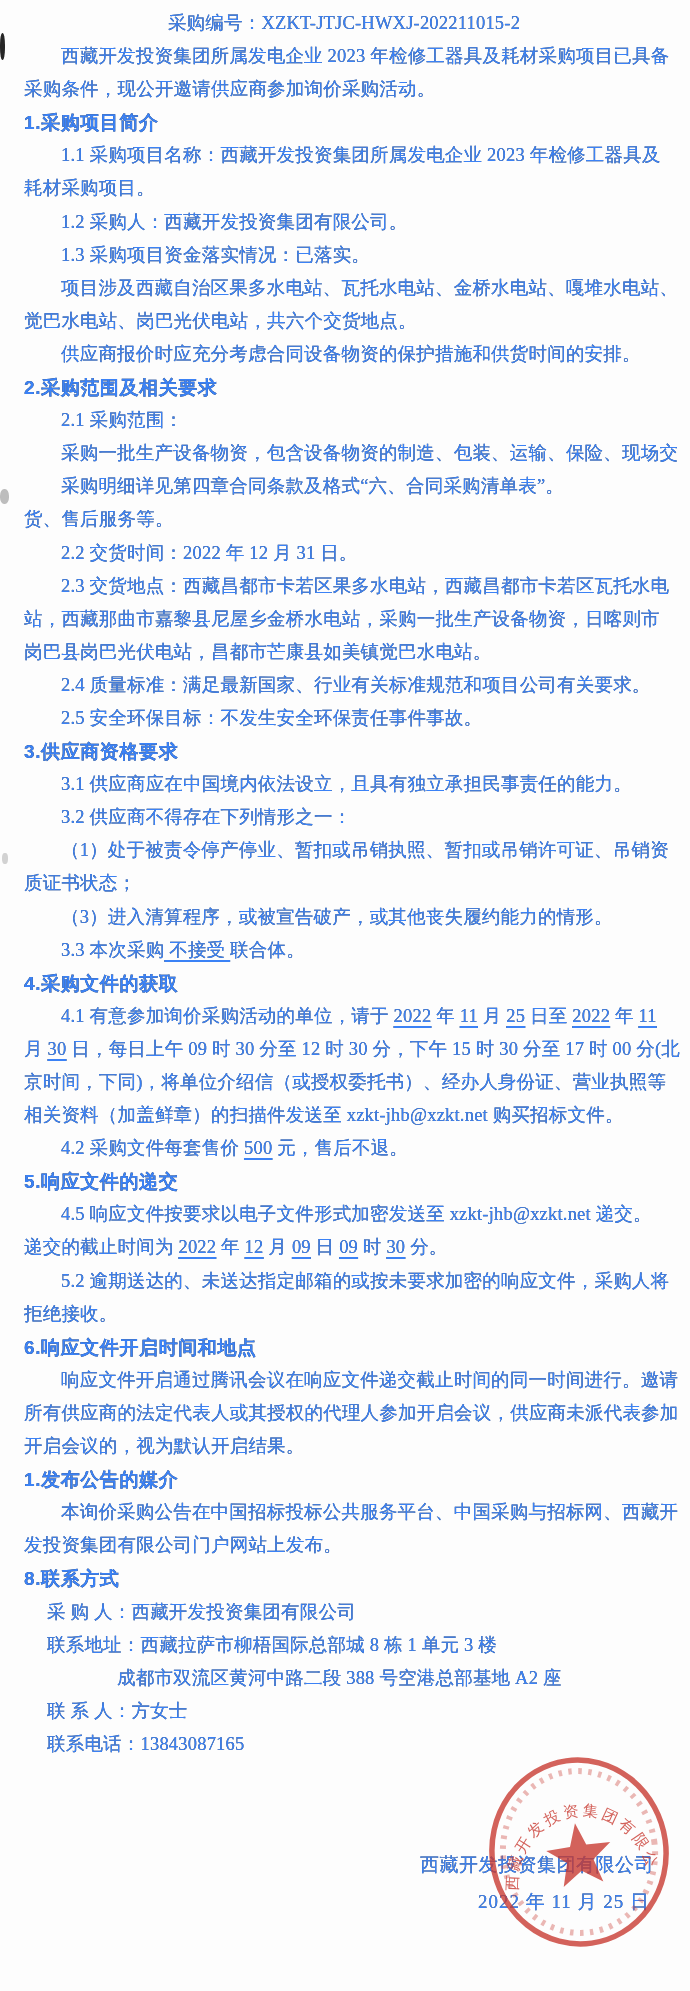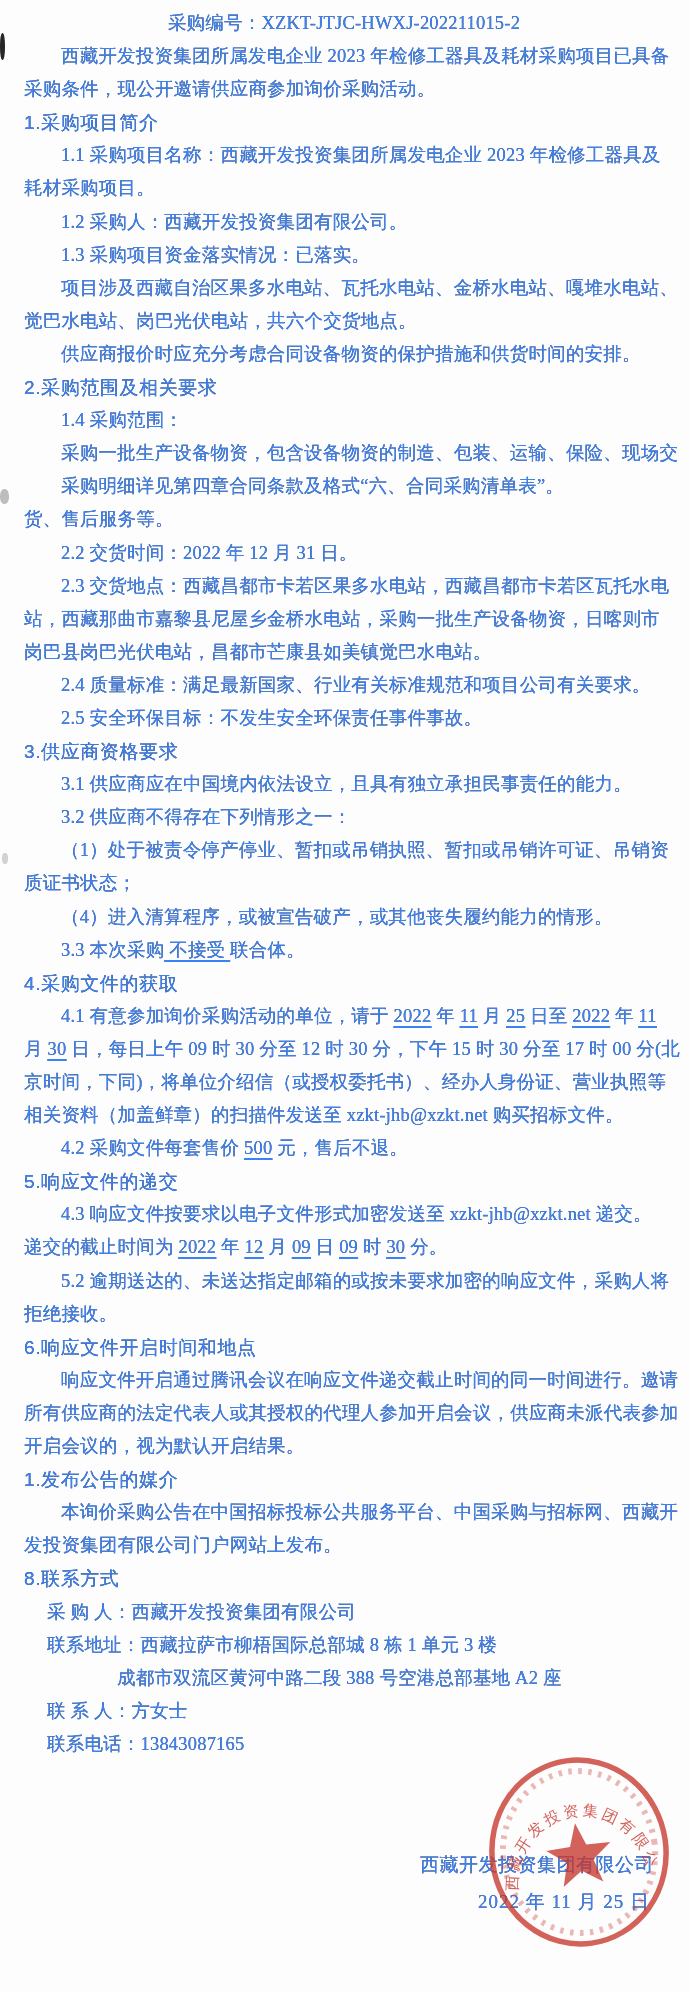--- a/index.html
+++ b/index.html
@@ -21,21 +21,21 @@
     white-space:nowrap;letter-spacing:0.2px;
     text-shadow:0 0 0.5px #3a3a3a;
   }
   .line.center{text-align:center;}
   .line.indent{padding-left:37px;}
   .line.flush{padding-left:0;}
   .line.contact{padding-left:23px;}
   .line.contact2{padding-left:93px;}
   .line.heading{
     font-family:"Liberation Sans","DejaVu Sans",sans-serif;
-    font-weight:400;font-size:19px;letter-spacing:0.6px;
+    font-weight:700;font-size:19px;letter-spacing:0.6px;
     text-shadow:0 0 0.6px #222;
   }
   .seg{display:inline;}
   .seg.u{
     text-decoration:underline;
     text-decoration-thickness:1.5px;
     text-underline-offset:4px;
   }
   .signature-company{
     position:absolute;top:1852px;right:36px;
@@ -68,45 +68,45 @@
       <div class="line flush"><span class="seg">采购条件，现公开邀请供应商参加询价采购活动。</span></div>
       <div class="line heading"><span class="seg">1.采购项目简介</span></div>
       <div class="line indent"><span class="seg">1.1 采购项目名称：西藏开发投资集团所属发电企业 2023 年检修工器具及</span></div>
       <div class="line flush"><span class="seg">耗材采购项目。</span></div>
       <div class="line indent"><span class="seg">1.2 采购人：西藏开发投资集团有限公司。</span></div>
       <div class="line indent"><span class="seg">1.3 采购项目资金落实情况：已落实。</span></div>
       <div class="line indent"><span class="seg">项目涉及西藏自治区果多水电站、瓦托水电站、金桥水电站、嘎堆水电站、</span></div>
       <div class="line flush"><span class="seg">觉巴水电站、岗巴光伏电站，共六个交货地点。</span></div>
       <div class="line indent"><span class="seg">供应商报价时应充分考虑合同设备物资的保护措施和供货时间的安排。</span></div>
       <div class="line heading"><span class="seg">2.采购范围及相关要求</span></div>
-      <div class="line indent"><span class="seg">1.4 采购范围：</span></div>
+      <div class="line indent"><span class="seg">2.1 采购范围：</span></div>
       <div class="line indent"><span class="seg">采购一批生产设备物资，包含设备物资的制造、包装、运输、保险、现场交</span></div>
       <div class="line indent"><span class="seg">采购明细详见第四章合同条款及格式“六、合同采购清单表”。</span></div>
       <div class="line flush"><span class="seg">货、售后服务等。</span></div>
       <div class="line indent"><span class="seg">2.2 交货时间：2022 年 12 月 31 日。</span></div>
       <div class="line indent"><span class="seg">2.3 交货地点：西藏昌都市卡若区果多水电站，西藏昌都市卡若区瓦托水电</span></div>
       <div class="line flush"><span class="seg">站，西藏那曲市嘉黎县尼屋乡金桥水电站，采购一批生产设备物资，日喀则市</span></div>
       <div class="line flush"><span class="seg">岗巴县岗巴光伏电站，昌都市芒康县如美镇觉巴水电站。</span></div>
       <div class="line indent"><span class="seg">2.4 质量标准：满足最新国家、行业有关标准规范和项目公司有关要求。</span></div>
       <div class="line indent"><span class="seg">2.5 安全环保目标：不发生安全环保责任事件事故。</span></div>
       <div class="line heading"><span class="seg">3.供应商资格要求</span></div>
       <div class="line indent"><span class="seg">3.1 供应商应在中国境内依法设立，且具有独立承担民事责任的能力。</span></div>
       <div class="line indent"><span class="seg">3.2 供应商不得存在下列情形之一：</span></div>
       <div class="line indent"><span class="seg">（1）处于被责令停产停业、暂扣或吊销执照、暂扣或吊销许可证、吊销资</span></div>
       <div class="line flush"><span class="seg">质证书状态；</span></div>
-      <div class="line indent"><span class="seg">（4）进入清算程序，或被宣告破产，或其他丧失履约能力的情形。</span></div>
+      <div class="line indent"><span class="seg">（3）进入清算程序，或被宣告破产，或其他丧失履约能力的情形。</span></div>
       <div class="line indent"><span class="seg">3.3 本次采购</span><span class="seg u"> 不接受 </span><span class="seg">联合体。</span></div>
       <div class="line heading"><span class="seg">4.采购文件的获取</span></div>
       <div class="line indent"><span class="seg">4.1 有意参加询价采购活动的单位，请于 </span><span class="seg u">2022</span><span class="seg"> 年 </span><span class="seg u">11</span><span class="seg"> 月 </span><span class="seg u">25</span><span class="seg"> 日至 </span><span class="seg u">2022</span><span class="seg"> 年 </span><span class="seg u">11</span></div>
       <div class="line flush"><span class="seg">月 </span><span class="seg u">30</span><span class="seg"> 日，每日上午 09 时 30 分至 12 时 30 分，下午 15 时 30 分至 17 时 00 分(北</span></div>
       <div class="line flush"><span class="seg">京时间，下同)，将单位介绍信（或授权委托书）、经办人身份证、营业执照等</span></div>
       <div class="line flush"><span class="seg">相关资料（加盖鲜章）的扫描件发送至 xzkt-jhb@xzkt.net 购买招标文件。</span></div>
       <div class="line indent"><span class="seg">4.2 采购文件每套售价 </span><span class="seg u">500</span><span class="seg"> 元，售后不退。</span></div>
       <div class="line heading"><span class="seg">5.响应文件的递交</span></div>
-      <div class="line indent"><span class="seg">4.3 响应文件按要求以电子文件形式加密发送至 xzkt-jhb@xzkt.net 递交。</span></div>
+      <div class="line indent"><span class="seg">4.5 响应文件按要求以电子文件形式加密发送至 xzkt-jhb@xzkt.net 递交。</span></div>
       <div class="line flush"><span class="seg">递交的截止时间为 </span><span class="seg u">2022</span><span class="seg"> 年 </span><span class="seg u">12</span><span class="seg"> 月 </span><span class="seg u">09</span><span class="seg"> 日 </span><span class="seg u">09</span><span class="seg"> 时 </span><span class="seg u">30</span><span class="seg"> 分。</span></div>
       <div class="line indent"><span class="seg">5.2 逾期送达的、未送达指定邮箱的或按未要求加密的响应文件，采购人将</span></div>
       <div class="line flush"><span class="seg">拒绝接收。</span></div>
       <div class="line heading"><span class="seg">6.响应文件开启时间和地点</span></div>
       <div class="line indent"><span class="seg">响应文件开启通过腾讯会议在响应文件递交截止时间的同一时间进行。邀请</span></div>
       <div class="line flush"><span class="seg">所有供应商的法定代表人或其授权的代理人参加开启会议，供应商未派代表参加</span></div>
       <div class="line flush"><span class="seg">开启会议的，视为默认开启结果。</span></div>
       <div class="line heading"><span class="seg">1.发布公告的媒介</span></div>
       <div class="line indent"><span class="seg">本询价采购公告在中国招标投标公共服务平台、中国采购与招标网、西藏开</span></div>
       <div class="line flush"><span class="seg">发投资集团有限公司门户网站上发布。</span></div>

